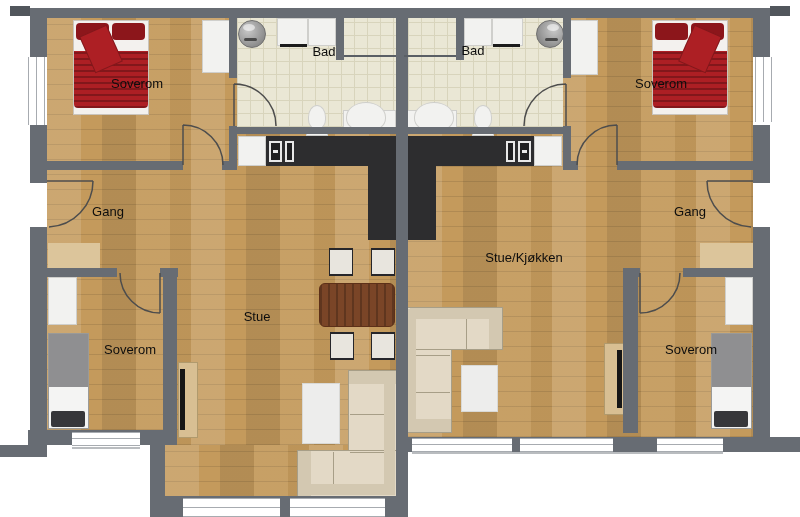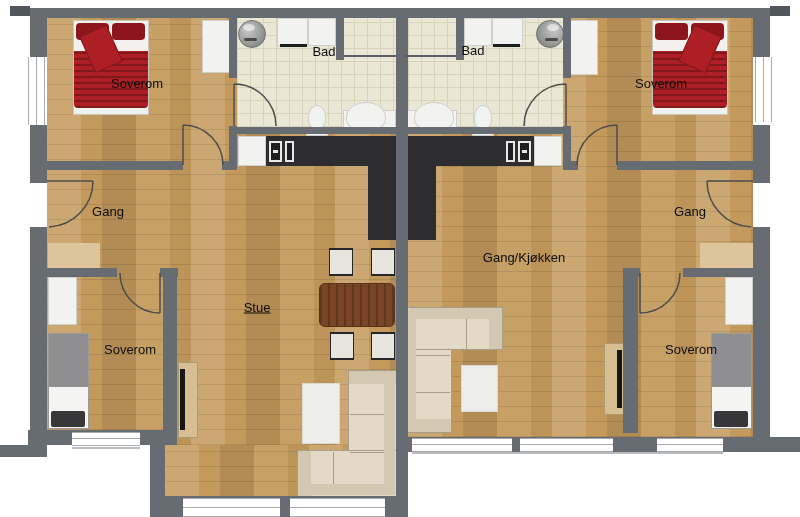--- a/index.html
+++ b/index.html
@@ -212,18 +212,18 @@
       <path d="M640,273 L640,313 M640,313 A40 40 0 0 0 680,273"></path>
     </g>
   </svg>
 
   <div class="lbl" style="left:137px;top:83px;">Soverom</div>
   <div class="lbl" style="left:324px;top:51px;">Bad</div>
   <div class="lbl" style="left:473px;top:50px;">Bad</div>
   <div class="lbl" style="left:661px;top:83px;">Soverom</div>
   <div class="lbl" style="left:108px;top:211px;">Gang</div>
   <div class="lbl" style="left:690px;top:211px;">Gang</div>
-  <div class="lbl" style="left:524px;top:257px;">Gang/Kjøkken</div>
-  <div class="lbl" style="left:257px;top:307px;text-decoration:underline;">Stue</div>
+  <div class="lbl" style="left:524px;top:257px;">Stue/Kjøkken</div>
+  <div class="lbl" style="left:257px;top:316px;">Stue</div>
   <div class="lbl" style="left:130px;top:349px;">Soverom</div>
   <div class="lbl" style="left:691px;top:349px;">Soverom</div>
 
 </div>
 
 </body></html>

